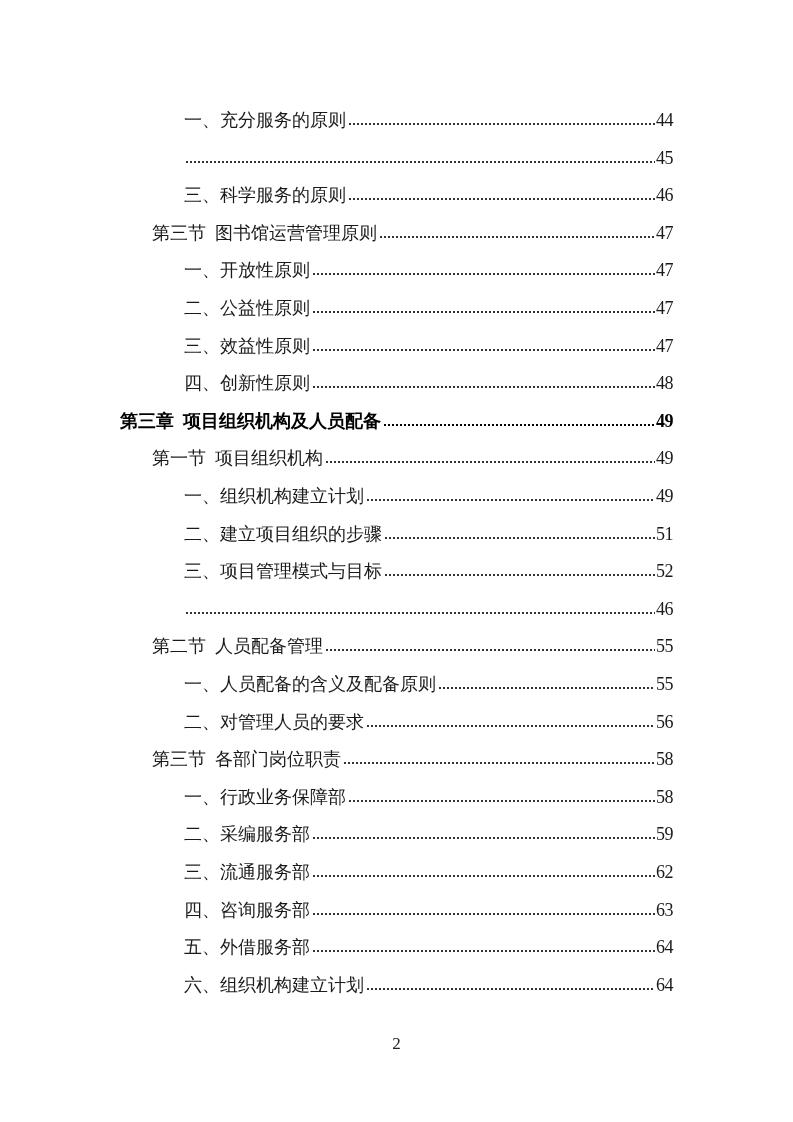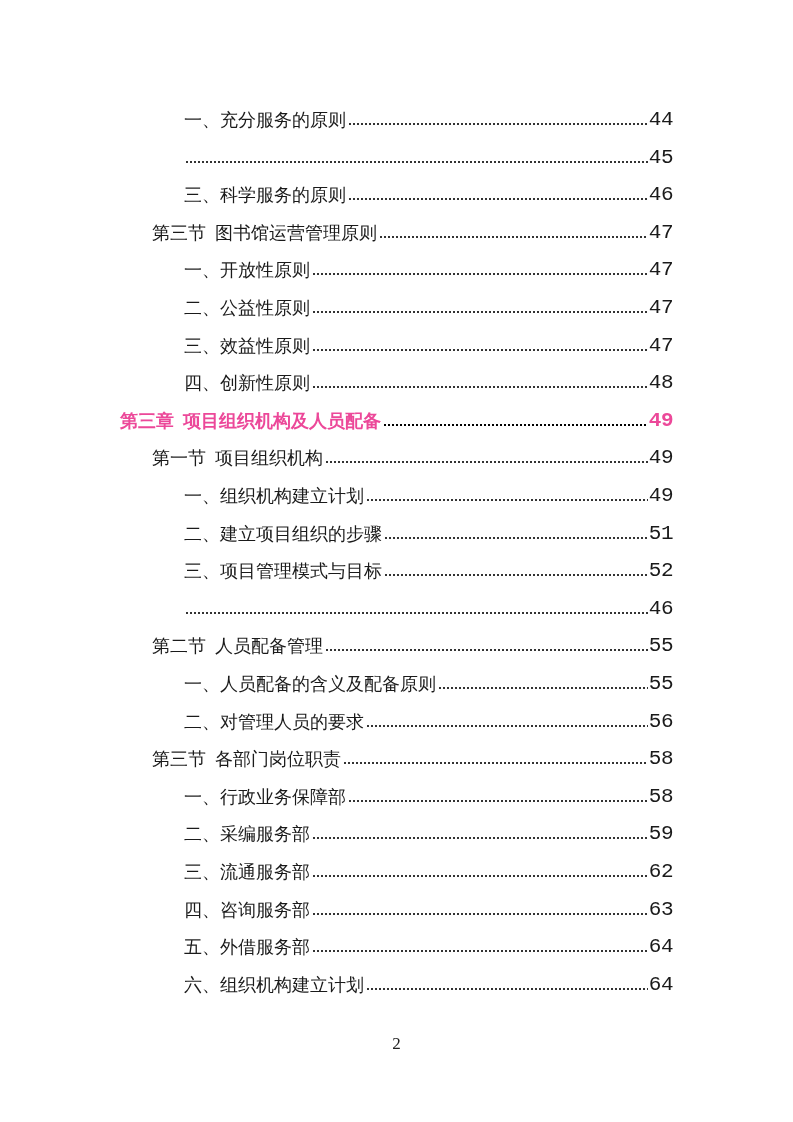--- a/index.html
+++ b/index.html
@@ -46,27 +46,27 @@
       flex: 1 1 auto;
       height: 6px;
       margin: 0 1px 5px 1px;
       background-image: radial-gradient(circle, #333 0.9px, transparent 1.1px);
       background-size: 4px 4px;
       background-repeat: repeat-x;
       background-position: 0 50%;
     }
     .toc-row .page {
       flex: 0 0 auto;
-      font-family: Liberation Mono, monospace;
-      font-size: 21px;
+      font-family: Liberation Serif, serif;
+      font-size: 18px;
       letter-spacing: -0.5px;
     }
     .toc-row.level-chapter {
       font-weight: bold;
-      color: #ec4899;
+      color: #000000;
     }
     .toc-row.level-chapter .leader {
       background-image: radial-gradient(circle, #000 1.2px, transparent 1.4px);
     }
     .toc-row.level-chapter .page {
       font-weight: bold;
     }
     .level-chapter { left: 120px; width: 553px; }
     .level-section { left: 152px; width: 521px; }
     .level-item    { left: 184px; width: 489px; }

